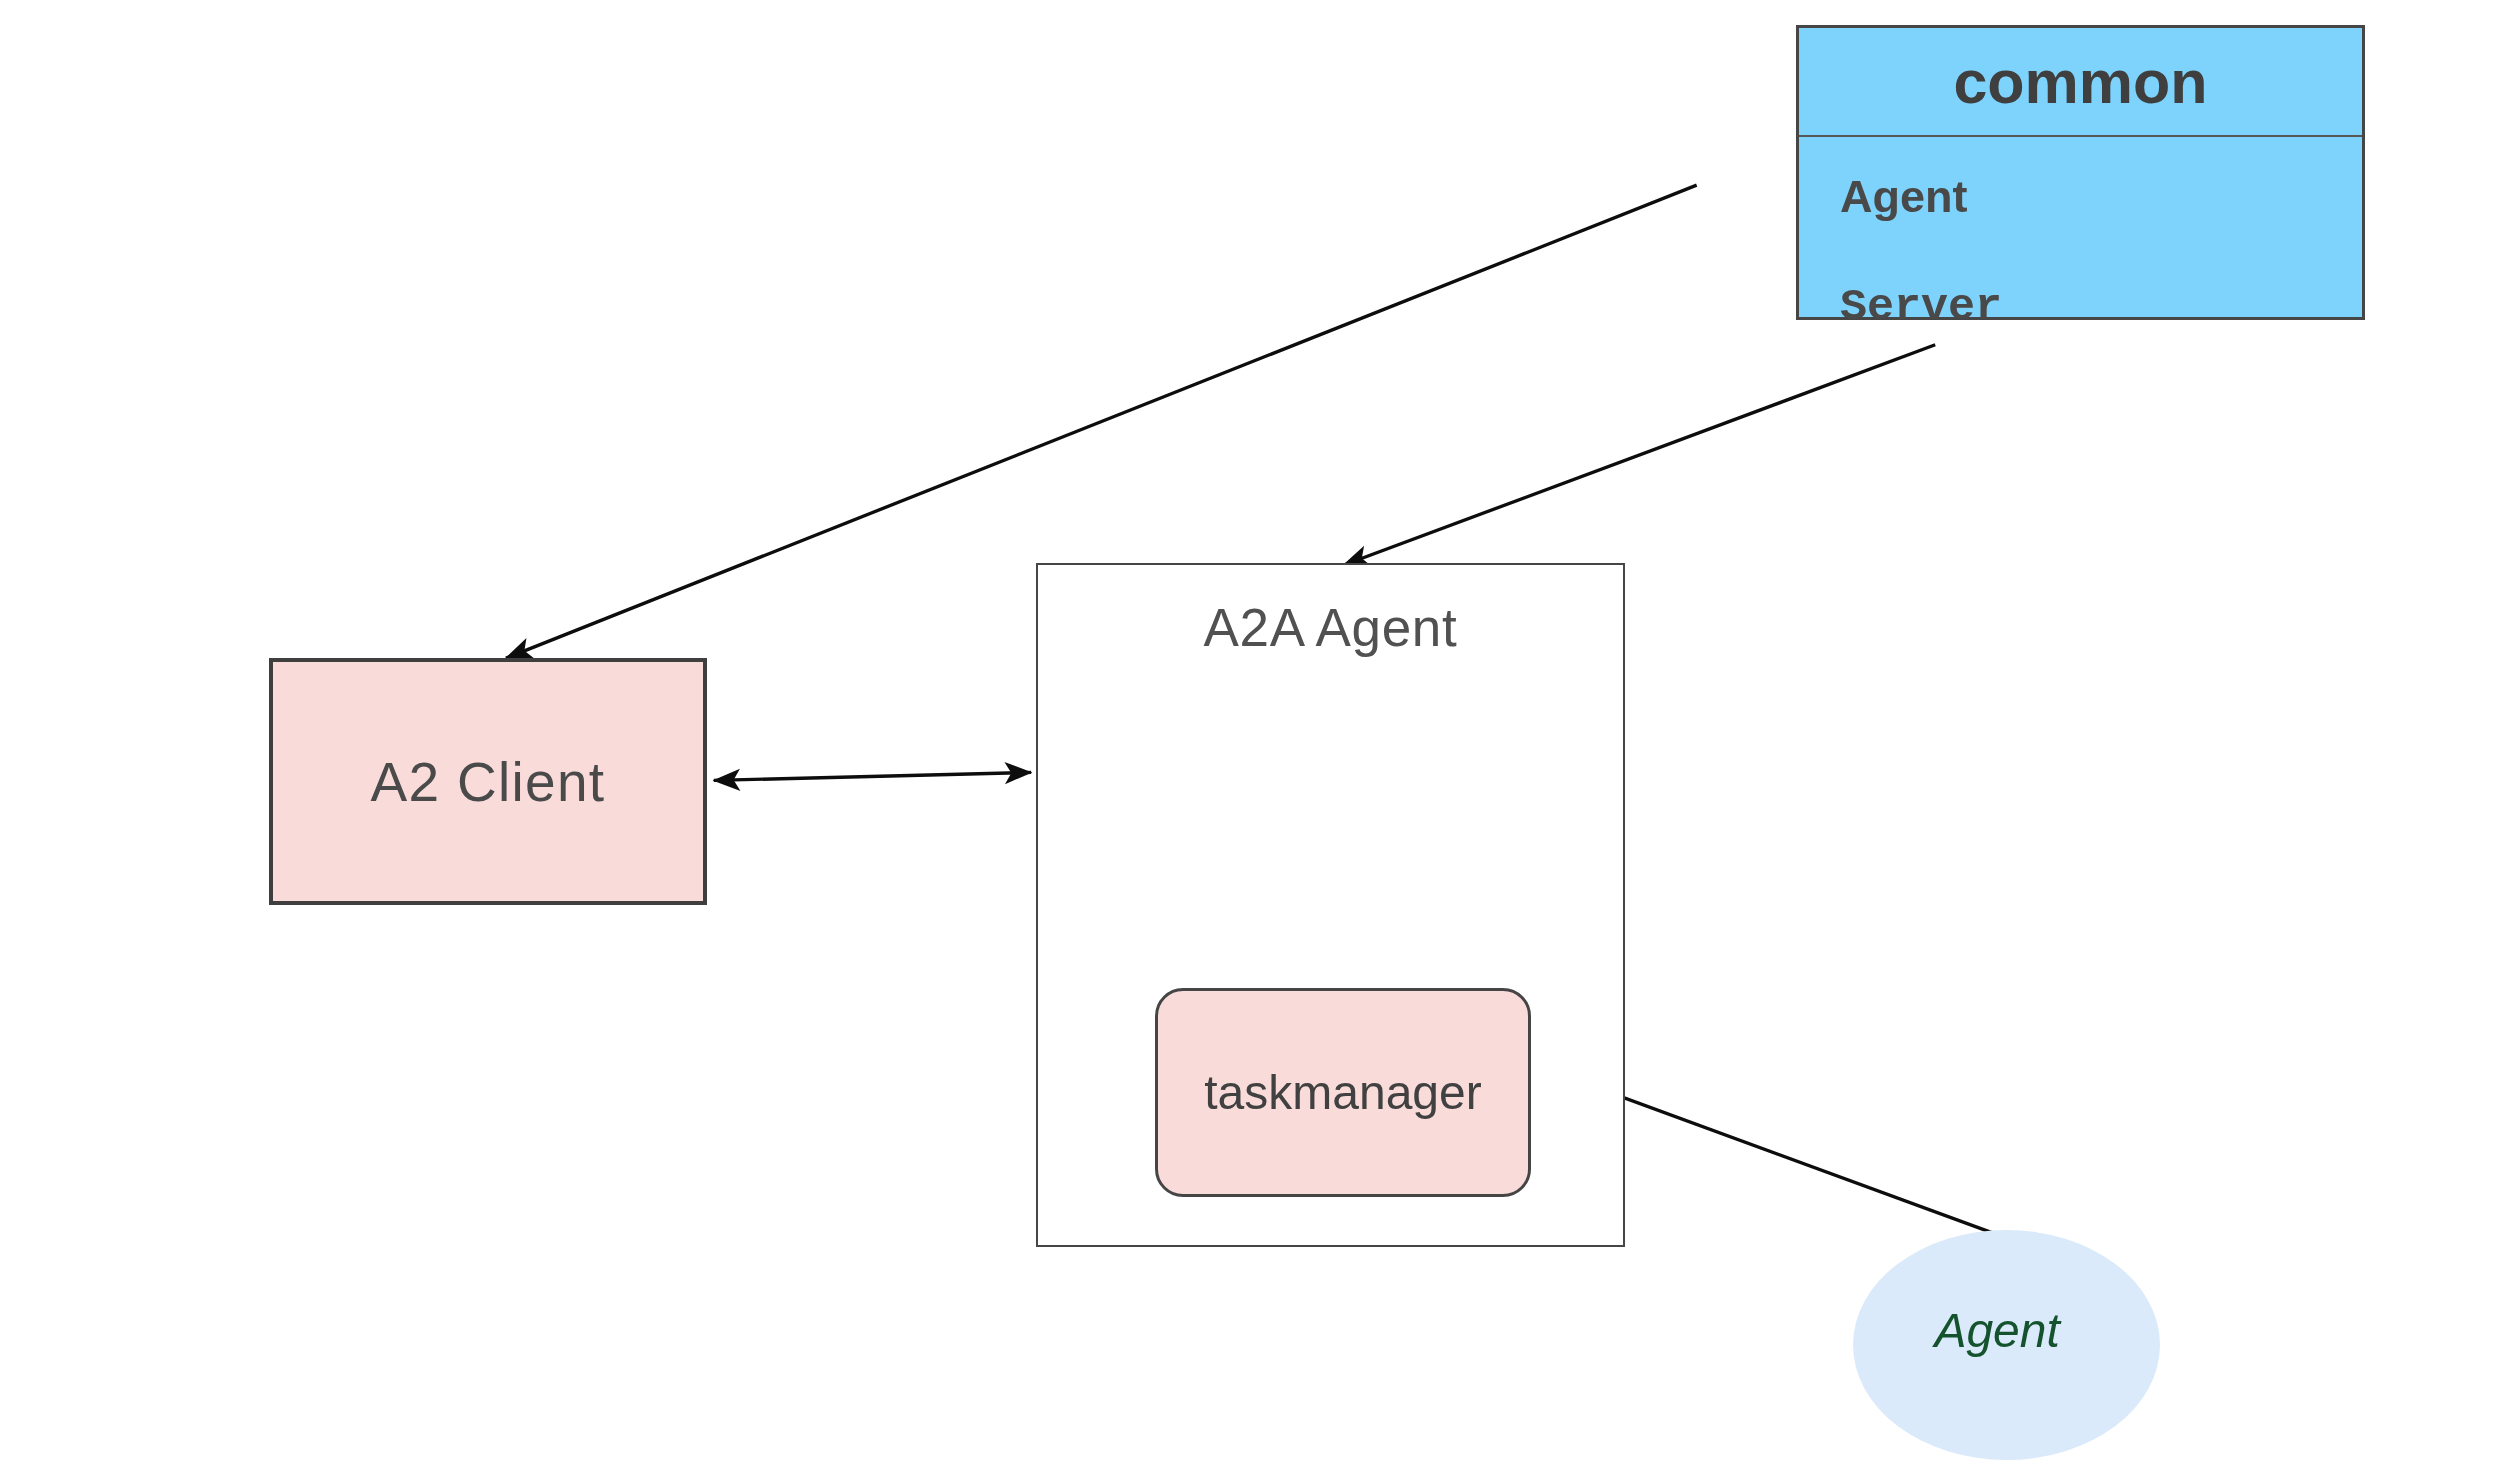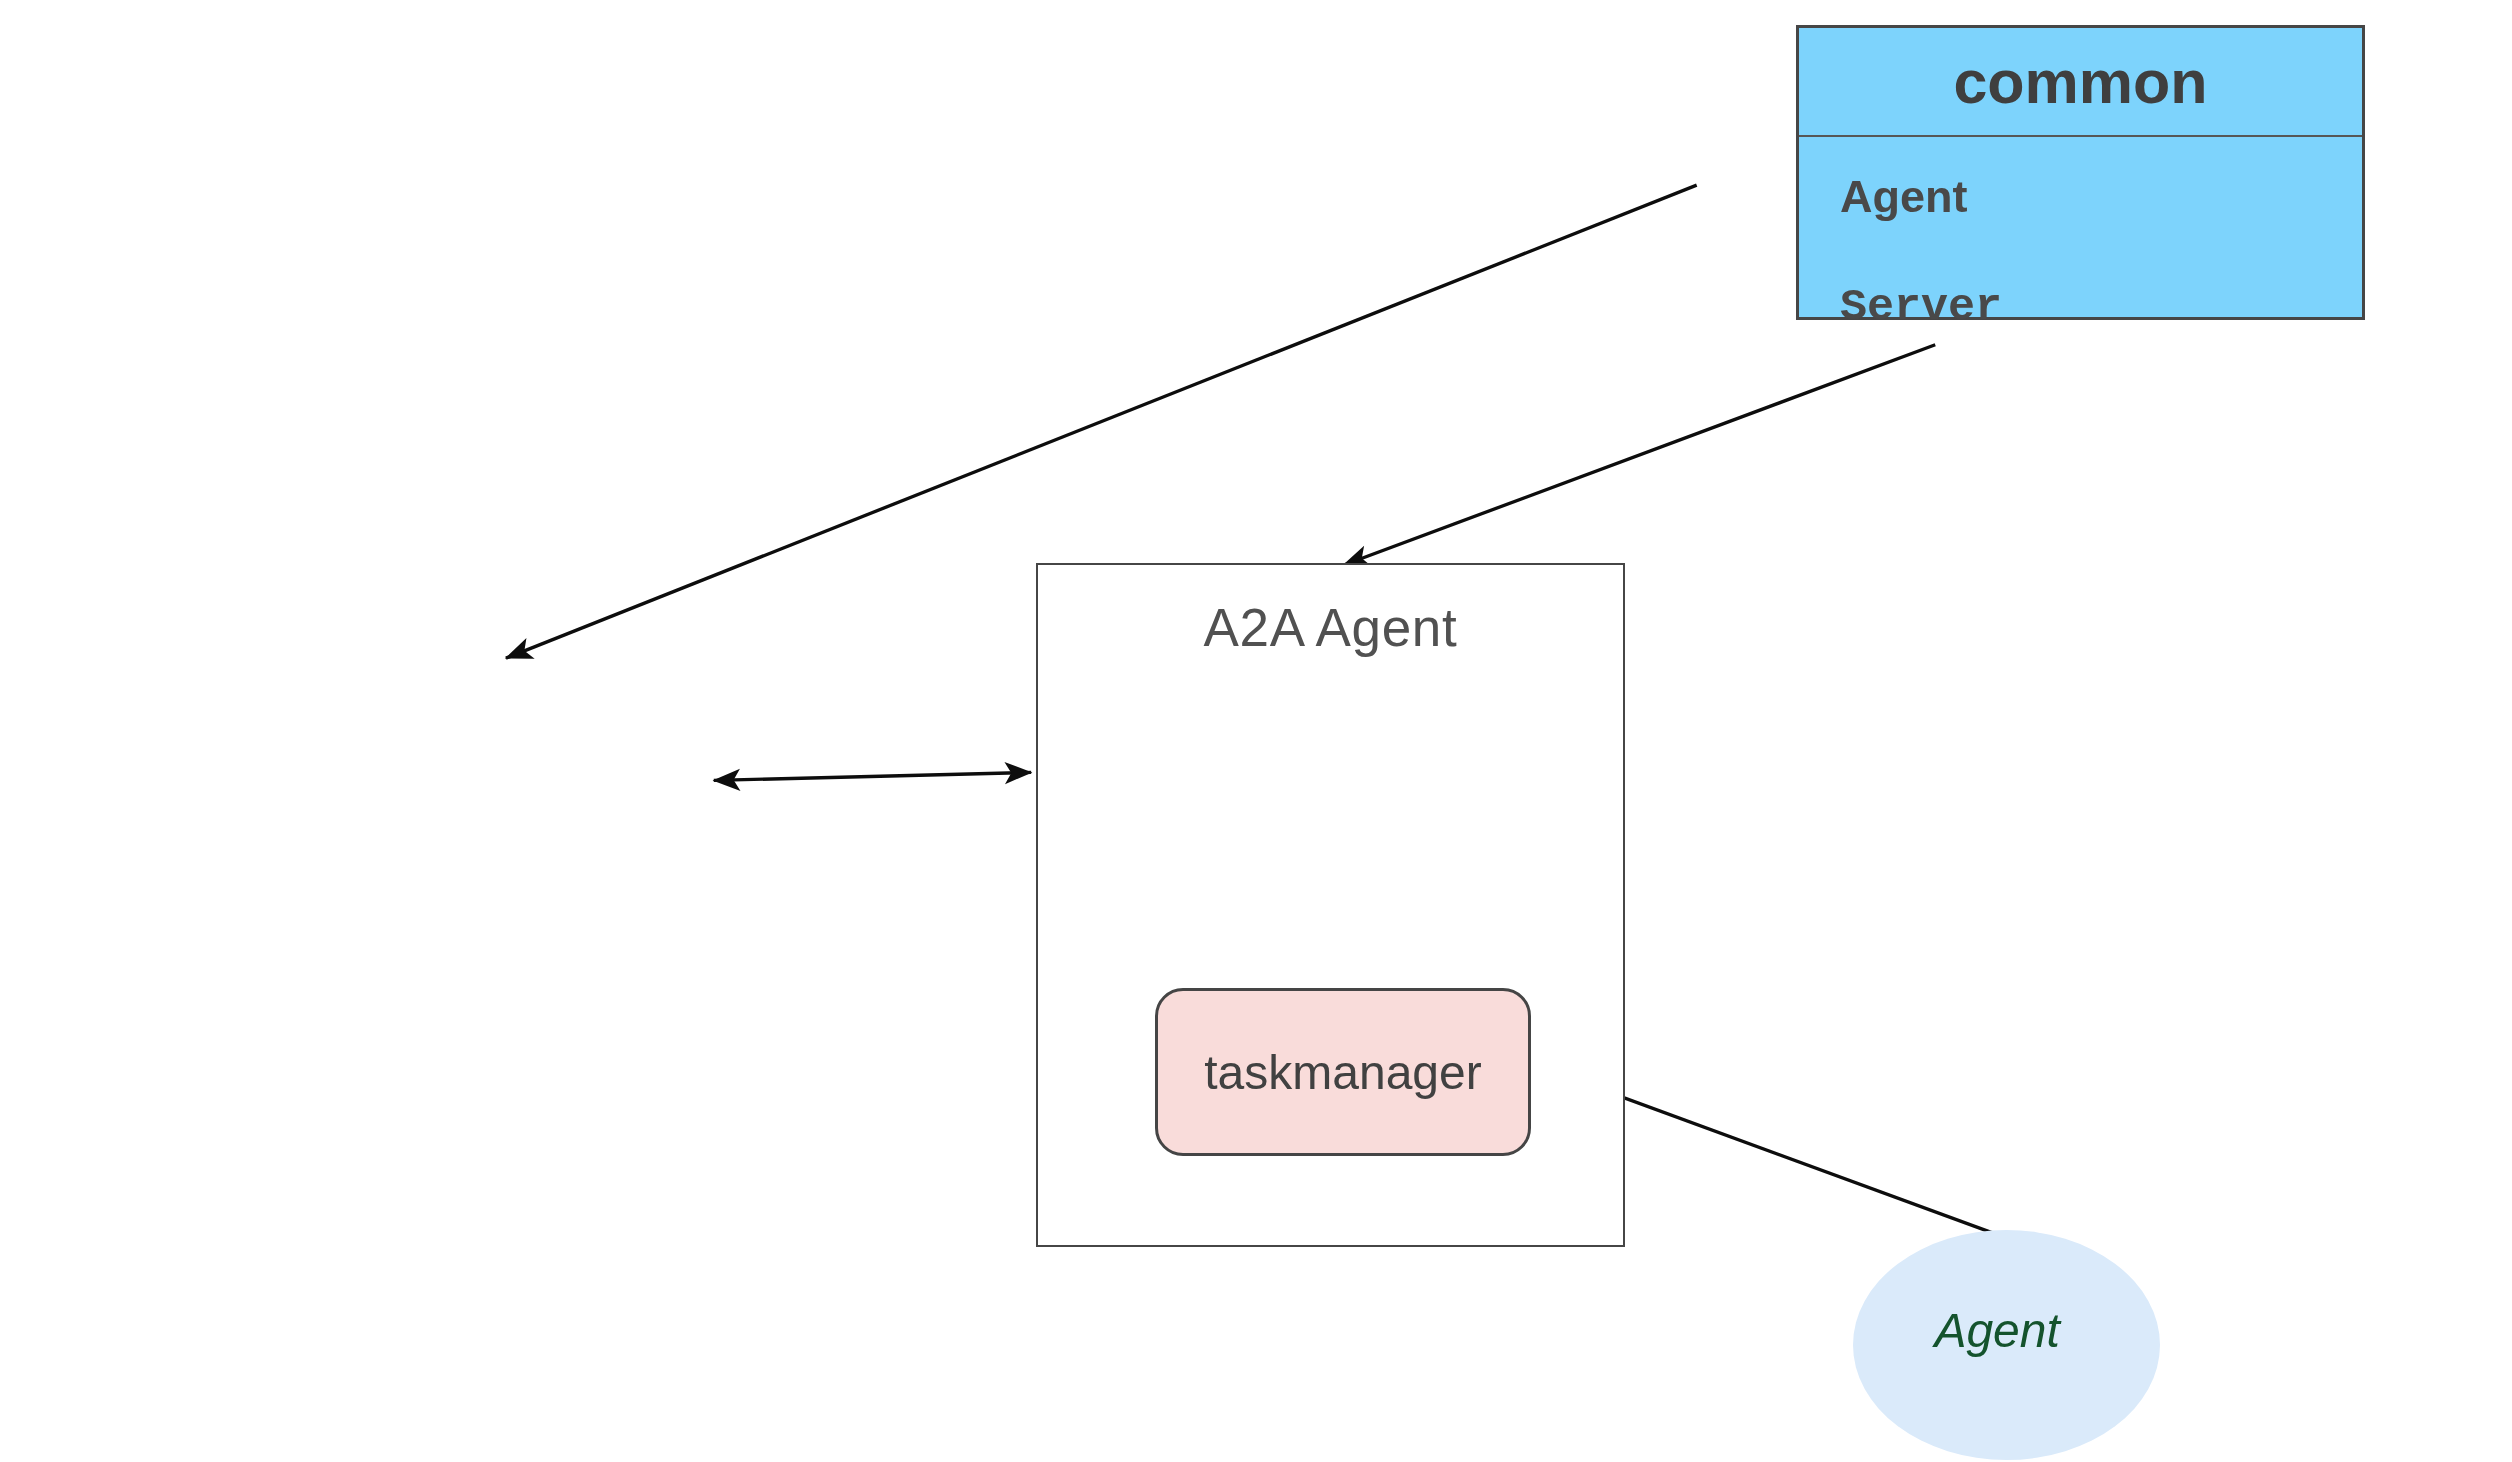--- a/index.html
+++ b/index.html
@@ -57,21 +57,21 @@
     text-align: center; font-size: 53px; letter-spacing: 0.7px; color: #515151;
   }
   .card-box, .taskmanager-box {
     position: absolute; box-sizing: border-box;
     background: var(--box_pink, #f9dcda);
     border: 3.3px solid #454545; border-radius: 28px;
     display: flex; align-items: center; justify-content: center;
     color: #414141;
   }
   .card-box { left: 1146px; top: 723px; width: 370px; height: 167px; font-size: 52px; }
-  .taskmanager-box { left: 1155px; top: 988px; width: 376px; height: 168px; font-size: 48px; }
+  .taskmanager-box { left: 1155px; top: 988px; width: 376px; height: 209px; font-size: 48px; }
 
   
   .agent-ellipse {
     position: absolute; left: 1853px; top: 1230px; width: 307px; height: 230px;
     border-radius: 50%; background: var(--agent_blue, #daeafa);
     display: flex; align-items: center; justify-content: center;
   }
   .agent-label {
     font-size: 48px; font-style: italic; color: #14532d;
     transform: translate(-9.4px, -14.7px);
@@ -101,20 +101,23 @@
     <line x1="1068" y1="1168" x2="1543" y2="1156" marker-start="url(#ah)" marker-end="url(#ah)"></line>
     <line x1="2990" y1="1848" x2="2297" y2="1594" marker-end="url(#ah)"></line>
   </svg>
 
   <div class="common-box">
     <div class="common-header">common</div>
     <div class="common-row row-client">Agent</div>
     <div class="common-row row-server">Server</div>
   </div>
 
+  <div class="a2client-box">
+    <span>A2 Client</span>
+  </div>
 
   <div class="a2aserver-box">
     <div class="a2aserver-title">A2A Agent</div>
   </div>
 
 
   <div class="taskmanager-box">
     <span>taskmanager</span>
   </div>
 

